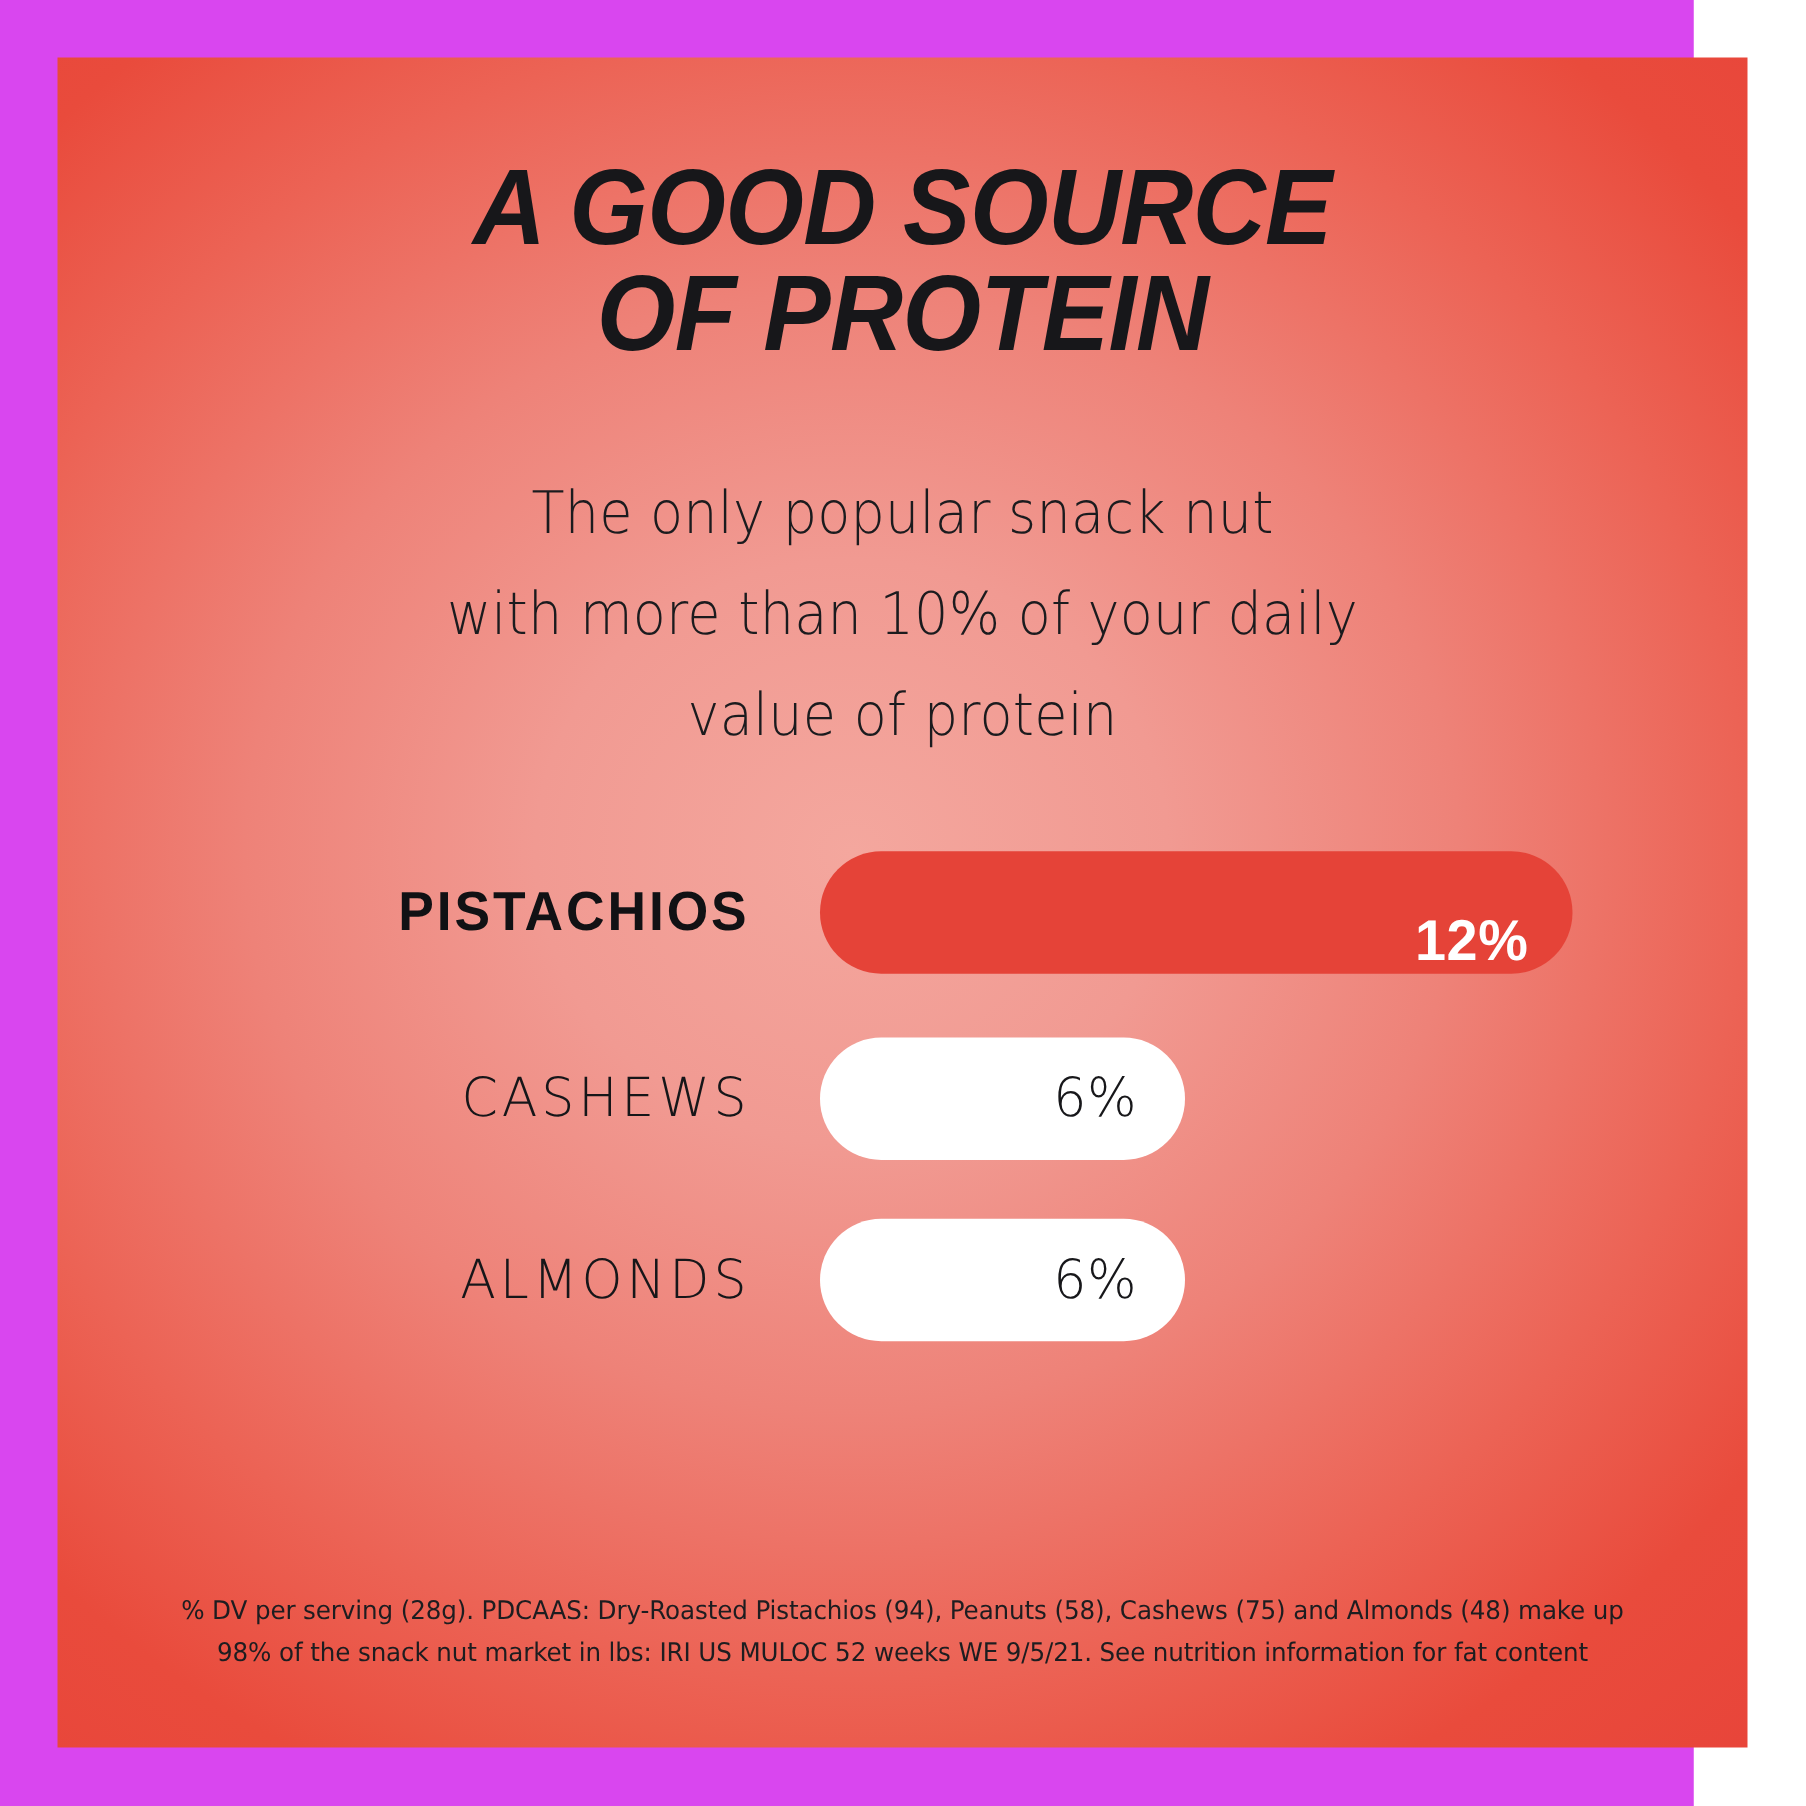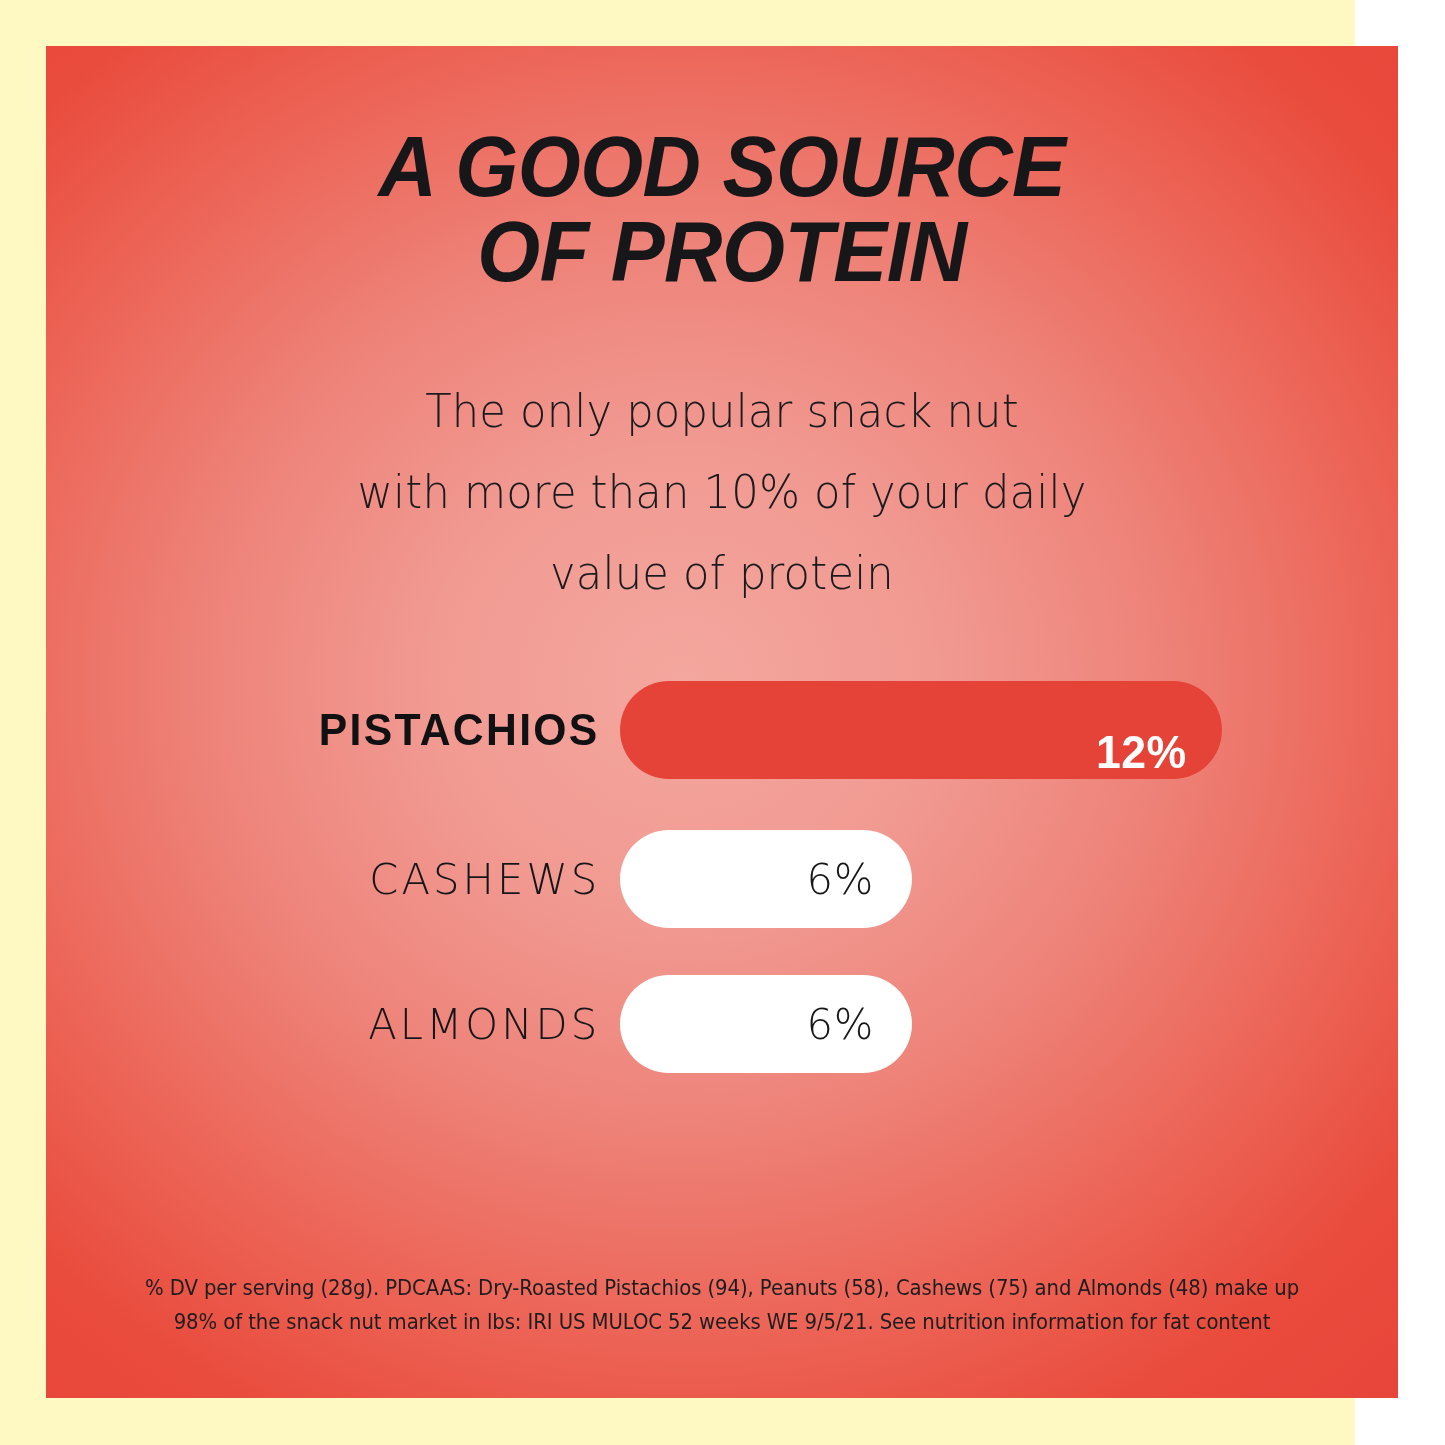--- a/index.html
+++ b/index.html
@@ -12,21 +12,21 @@
     width: 1445px;
     height: 1445px;
     font-family: "Liberation Sans", sans-serif;
     overflow: hidden;
   }
 
   .canvas {
     position: relative;
     width: 1355px;
     height: 1445px;
-    background: #fef9c3;
+    background: #d946ef;
     box-sizing: border-box;
   }
 
   
   .panel {
     position: absolute;
     left: 46px;
     top: 46px;
     width: 1352px;
     height: 1352px;
@@ -86,20 +86,21 @@
   .chart {
     position: absolute;
     left: 0;
     top: 635px;
     width: 1352px;
   }
   .row {
     position: relative;
     height: 98px;
     margin-bottom: 47px;
+    margin-left: 36px;
   }
   .row.row-highlight {
     margin-bottom: 51px;
   }
 
   .row-label {
     position: absolute;
     right: 798px;           
     top: 0;
     height: 98px;

